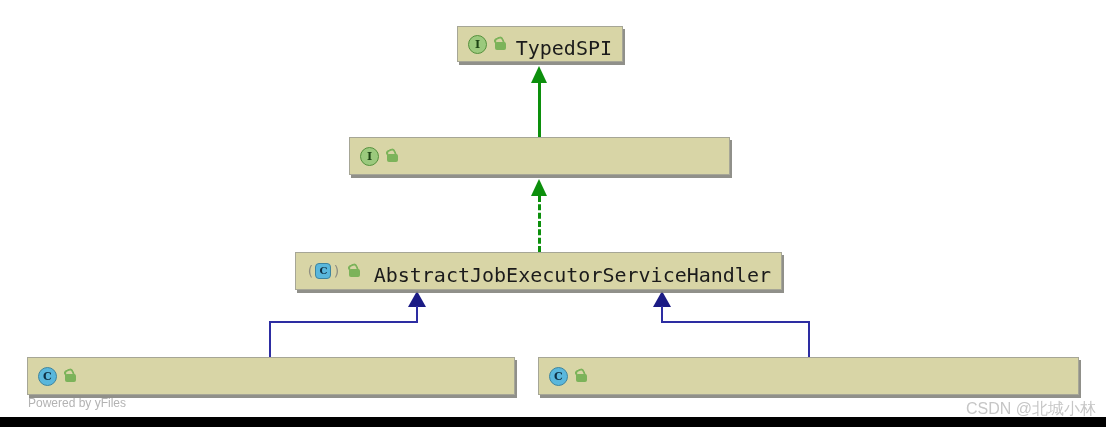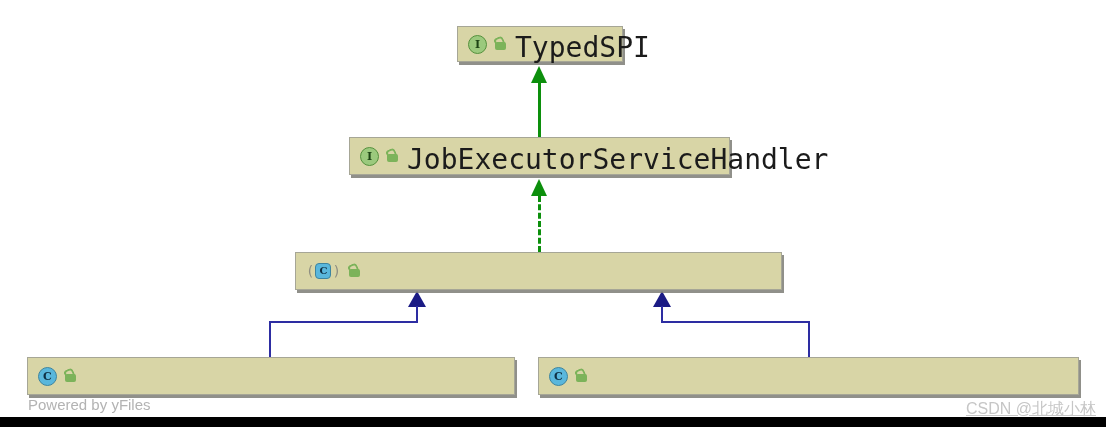--- a/index.html
+++ b/index.html
@@ -13,21 +13,21 @@
     overflow:hidden; font-family:"DejaVu Sans Mono", monospace;
   }
   .node{
     position:absolute; box-sizing:border-box;
     background:var(--node-fill);
     border:1px solid var(--node-border);
     box-shadow:2px 3px 0 rgba(125,125,118,0.85);
     display:flex; align-items:center; gap:7px; padding:0 10px;
   }
   .node-label{
-    flex:1; text-align:left; color:#1b1b1b; font-size:28px;
+    flex:1; text-align:right; color:#1b1b1b; font-size:20px;
     white-space:nowrap; letter-spacing:0px;margin-top:7px;
   }
   
   .icon-circle{
     width:17px; height:17px; border-radius:50%; flex:0 0 auto;
     display:flex; align-items:center; justify-content:center;
     font:bold 11px "DejaVu Serif", serif; line-height:1;
   }
   .icon-interface{ background:var(--interface-icon); border:1px solid #55913d; color:#1d4414;}
   .icon-class{ background:var(--class-icon); border:1px solid #3d85a0; color:#0e2f44;}
@@ -52,22 +52,22 @@
   .head-blue{ border-left:9px solid transparent; border-right:9px solid transparent;
     border-bottom:16px solid var(--arrowhead-blue);}
   
   #n-typed-spi{ left:457px; top:26px; width:166px; height:36px;}
   #n-jesh{ left:349px; top:137px; width:381px; height:38px;}
   #n-abstract{ left:295px; top:252px; width:487px; height:38px;}
   #n-cpu{ left:27px; top:357px; width:488px; height:38px;}
   #n-single{ left:538px; top:357px; width:541px; height:38px;}
   
   .wm{ position:absolute; font-family:"Liberation Sans", sans-serif; pointer-events:none;}
-  #wm-yfiles{ left:28px; top:396px; font-size:15px; color:var(--watermark);}
-  #wm-csdn{ right:10px; top:399px; font-size:16px; color:#c6c6c6;text-decoration:underline;}
+  #wm-yfiles{ left:28px; top:396px; font-size:12px; color:var(--watermark);}
+  #wm-csdn{ right:10px; top:399px; font-size:16px; color:#c6c6c6;}
   #bottom-bar{ position:absolute; left:0; bottom:0; width:100%; height:10px;
     background:var(--bottom-bar);}
 </style>
 </head>
 <body>
 
 <div id="canvas">
 
   <div>
     <div class="head head-green" style="left:531px; top:66px;"></div>
@@ -101,33 +101,33 @@
       </span>
     <span class="node-label">TypedSPI</span>
   </div>
 
   <div class="node" id="n-jesh">
     <span class="icon-circle icon-interface">I</span>
     <span class="lock">
         <span class="shackle"></span>
         <span class="body"></span>
       </span>
-    <span class="node-label">JobExecutorServiceHandler</span>
   </div>
 
   <div class="node" id="n-abstract">
     <span class="abstract-wrap">
       <span>(</span>
         <span class="icon-circle icon-class">C</span>
         <span>)</span>
     </span>
     <span class="lock">
         <span class="shackle"></span>
         <span class="body"></span>
       </span>
+    <span class="node-label">AbstractJobExecutorServiceHandler</span>
   </div>
 
   <div class="node" id="n-cpu">
     <span class="icon-circle icon-class">C</span>
     <span class="lock">
         <span class="shackle"></span>
         <span class="body"></span>
       </span>
   </div>
 

